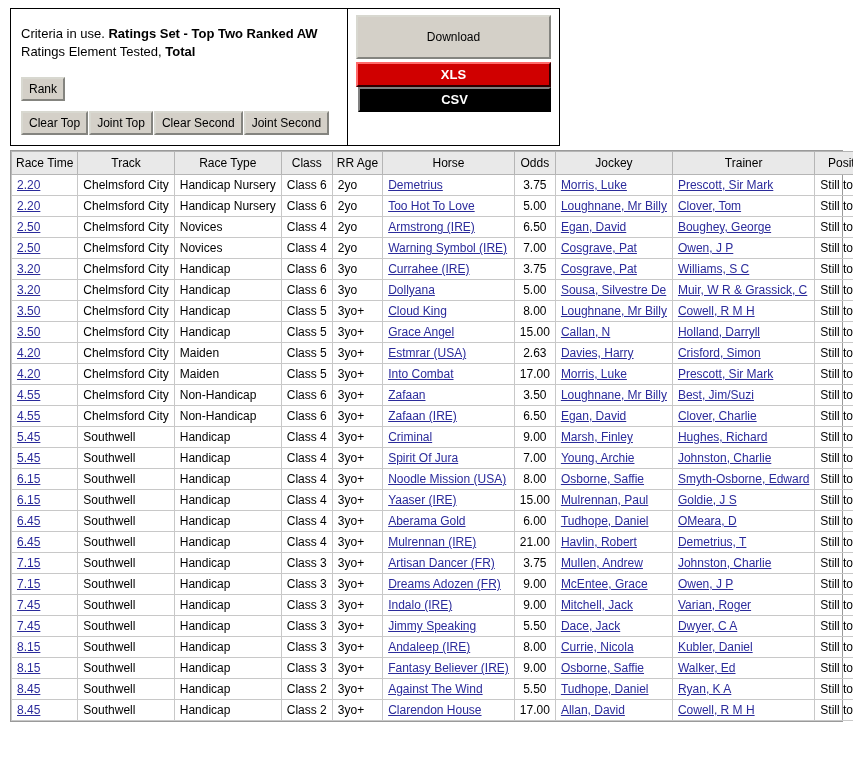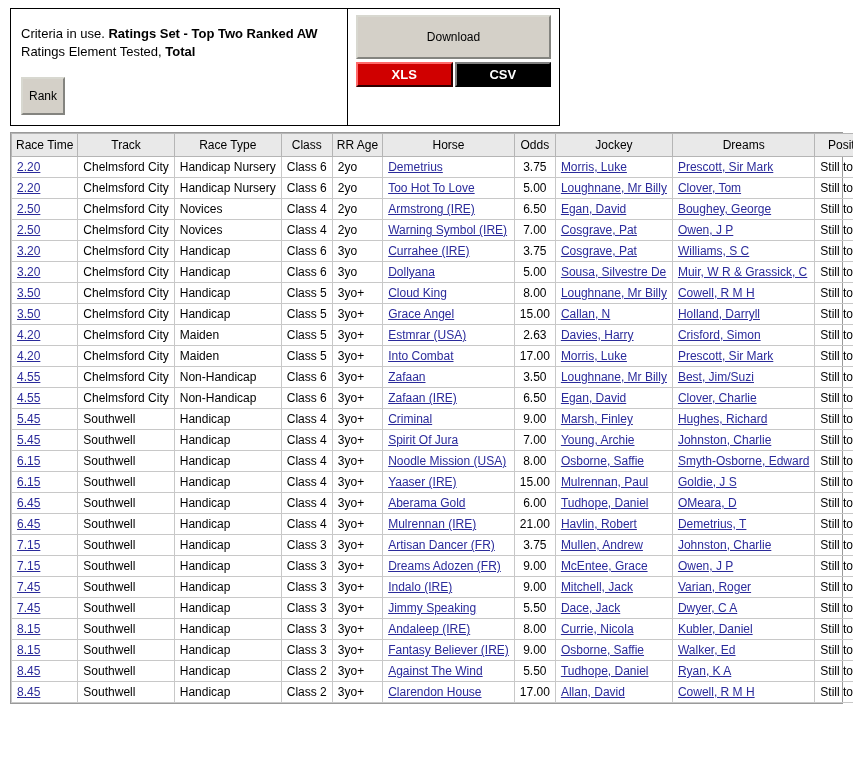--- a/index.html
+++ b/index.html
@@ -41,21 +41,21 @@
     margin: 0;
   }
   .criteria-line b { font-weight: bold; }
 
   .btn-3d {
     display: inline-block;
     border: 2px outset #d8d8d0;
     background: #d4d0c8;
     font-family: "Liberation Sans", sans-serif;
     font-size: 12px;
-    padding: 10px 6px;
+    padding: 3px 6px;
     line-height: 14px;
     color: #000;
     cursor: pointer;
   }
   .rank-row { margin-top: 16px; }
   .clear-row { margin-top: 10px; white-space: nowrap; }
   .clear-row .btn-3d { margin-right: 1px; }
 
   .download-box {
     width: 211px;
@@ -66,20 +66,21 @@
   .download-head {
     border: 2px outset #d8d8d0;
     background: #d4d0c8;
     text-align: center;
     font-size: 12px;
     padding: 13px 0;
   }
   .dl-buttons {
     display: flex;
     margin-top: 3px;
+    flex-direction: column;
   }
   .dl-xls, .dl-csv {
     flex: 1;
     text-align: center;
     font-size: 13px;
     font-weight: bold;
     padding: 3px 0;
     border: 2px outset #c0c0c0;
     cursor: pointer;
   }
@@ -92,21 +93,21 @@
     background: #000000;
     color: #ffffff;
     border-color: #808080 #000000 #000000 #808080;
     margin-left: 2px;
   }
 
   
   .table-wrap {
     position: absolute;
     left: 10px;
-    top: 132px;
+    top: 150px;
     width: 833px;
     border: 1px solid #9a9a9a;
     box-sizing: border-box;
     background: #ffffff;
   }
   table.results {
     border-collapse: collapse;
     width: 100%;
     font-size: 12px;
   }
@@ -156,20 +157,23 @@
       </div>
       <div class="criteria-line">
         <span>Ratings Element Tested,</span>
         <b>Total</b>
       </div>
 
       <div class="rank-row">
         <span class="btn-3d">Rank</span>
       </div>
 
+      <div class="clear-row">
+        <span class="btn-3d">Clear Top</span><span class="btn-3d">Joint Top</span><span class="btn-3d">Clear Second</span><span class="btn-3d">Joint Second</span>
+      </div>
     </div>
 
     <div class="download-box">
       <div class="download-head">Download</div>
       <div class="dl-buttons">
         <div class="dl-xls">XLS</div>
         <div class="dl-csv">CSV</div>
       </div>
     </div>
 
@@ -180,21 +184,21 @@
       <thead>
         <tr>
           <th>Race Time</th>
           <th>Track</th>
           <th>Race Type</th>
           <th>Class</th>
           <th>RR Age</th>
           <th>Horse</th>
           <th>Odds</th>
           <th>Jockey</th>
-          <th>Dreams</th>
+          <th>Trainer</th>
           <th>Position</th>
         </tr>
       </thead>
       <tbody id="results-body">
           <tr>
             <td class="c-time"><a class="lnk">2.20</a></td>
             <td class="c-track">Chelmsford City</td>
             <td class="c-type">Handicap Nursery</td>
             <td class="c-class">Class 6</td>
             <td class="c-age">2yo</td>

